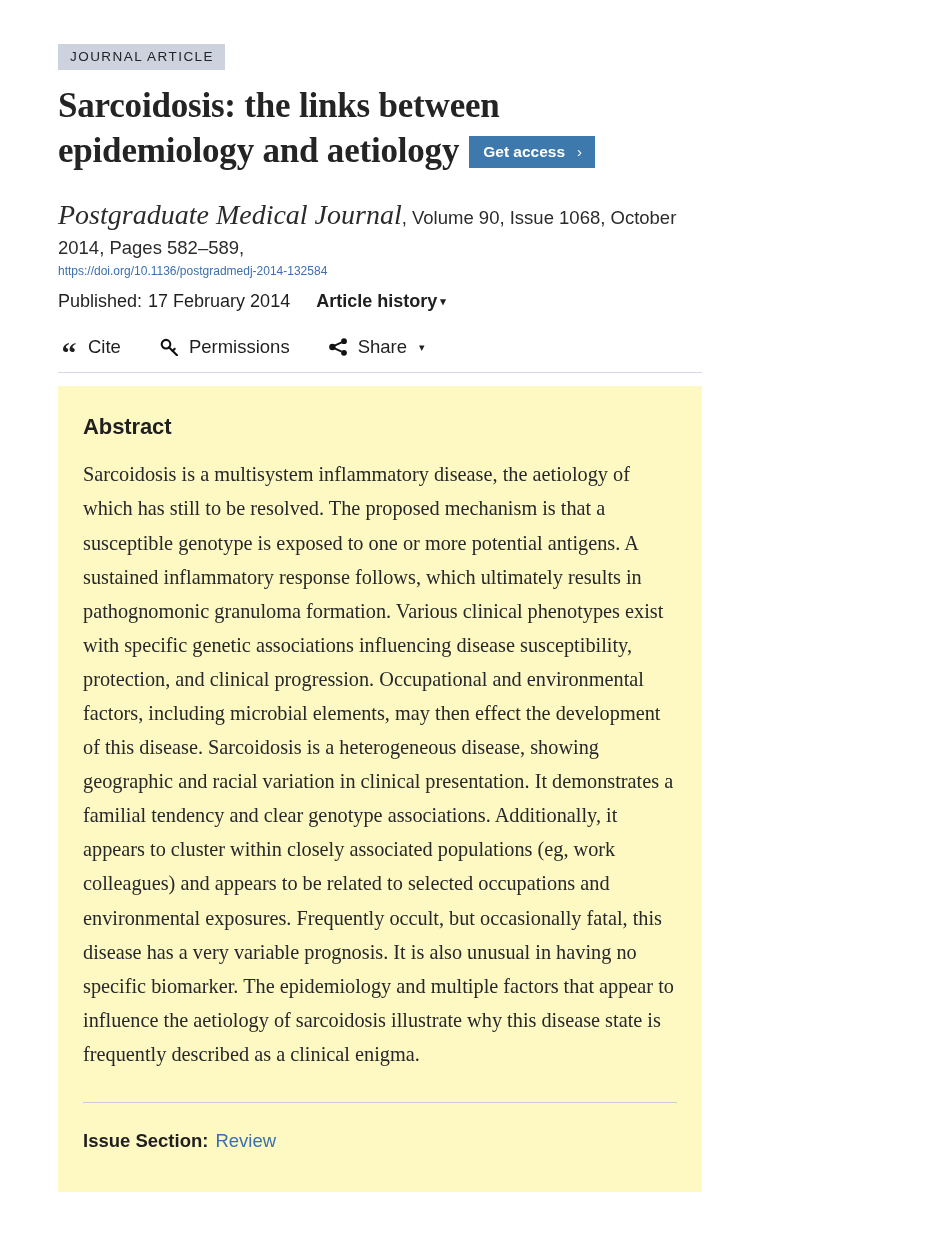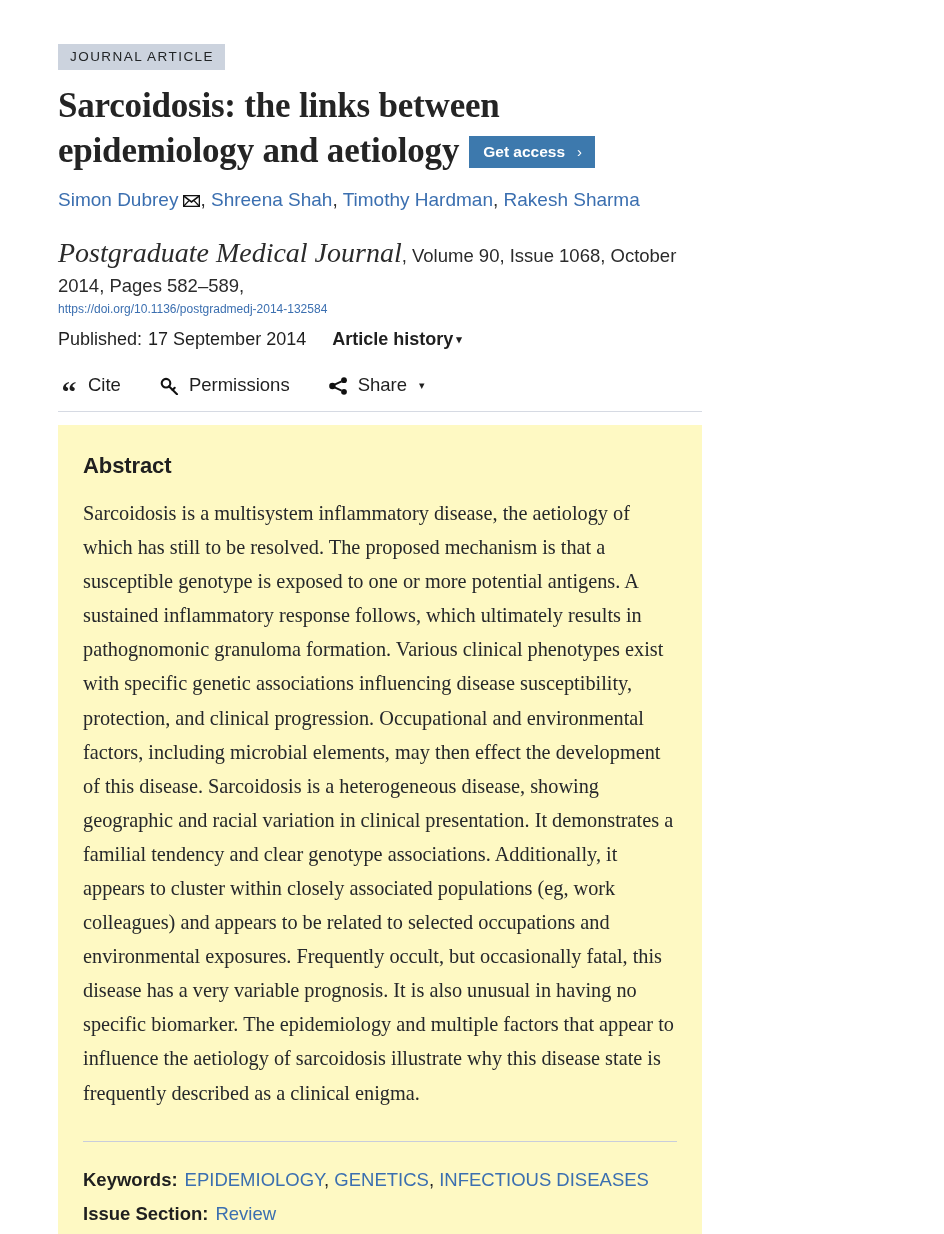--- a/index.html
+++ b/index.html
@@ -207,29 +207,24 @@
 <div class="page">
 
   <div class="article-head">
 
     <span class="badge">JOURNAL ARTICLE</span>
 
     <div class="title-wrap">
       <h1 class="title">Sarcoidosis: the links between epidemiology and aetiology</h1><a class="get-access"><span>Get access</span><span class="chev">›</span></a>
     </div>
 
-    <div class="authors"><a>Simon Dubrey</a><span class="env-icon"><svg width="17" height="12" viewBox="0 0 17 12">
-            <rect x="0.5" y="0.5" width="16" height="11" fill="#ffffff" stroke="#111111" stroke-width="1.6"></rect>
-            <path d="M0.9 1.1 L8.5 7 L16.1 1.1" fill="none" stroke="#111111" stroke-width="1.6"></path>
-            <path d="M0.9 11 L6 5.6 M16.1 11 L11 5.6" fill="none" stroke="#111111" stroke-width="1.3"></path>
-          </svg></span><span>, </span><a>Shreena Shah</a><span>, </span><a>Timothy Hardman</a><span>, </span><a>Rakesh Sharma</a></div>
 
     <div class="citation"><span class="jname">Postgraduate Medical Journal</span><span>, Volume 90, Issue 1068, October 2014, Pages 582–589,</span><a class="doi">https://doi.org/10.1136/postgradmedj-2014-132584</a></div>
 
-    <div class="pubrow"><span class="lbl">Published:</span><span class="pubdate">17 September 2014</span><a class="art-history"><span>Article history</span><span class="caret">▾</span></a></div>
+    <div class="pubrow"><span class="lbl">Published:</span><span class="pubdate">17 February 2014</span><a class="art-history"><span>Article history</span><span class="caret">▾</span></a></div>
 
   </div>
 
   <div class="toolbar">
 
     <a class="tool">
       <span class="ticon">
           <span class="quote-glyph">“</span>
         </span>
       <span>Cite</span>
@@ -261,19 +256,18 @@
 
   </div>
 
   <div class="abstract-panel">
 
     <h2 class="abs-title">Abstract</h2>
     <p class="abs-body">Sarcoidosis is a multisystem inflammatory disease, the aetiology of which has still to be resolved. The proposed mechanism is that a susceptible genotype is exposed to one or more potential antigens. A sustained inflammatory response follows, which ultimately results in pathognomonic granuloma formation. Various clinical phenotypes exist with specific genetic associations influencing disease susceptibility, protection, and clinical progression. Occupational and environmental factors, including microbial elements, may then effect the development of this disease. Sarcoidosis is a heterogeneous disease, showing geographic and racial variation in clinical presentation. It demonstrates a familial tendency and clear genotype associations. Additionally, it appears to cluster within closely associated populations (eg, work colleagues) and appears to be related to selected occupations and environmental exposures. Frequently occult, but occasionally fatal, this disease has a very variable prognosis. It is also unusual in having no specific biomarker. The epidemiology and multiple factors that appear to influence the aetiology of sarcoidosis illustrate why this disease state is frequently described as a clinical enigma.</p>
 
     <div class="abs-divider"></div>
 
-    <div class="meta-row"><span class="lbl">Keywords:</span><span class="vals"><a>EPIDEMIOLOGY</a><span>, </span><a>GENETICS</a><span>, </span><a>INFECTIOUS DISEASES</a></span></div>
 
     <div class="meta-row"><span class="lbl">Issue Section:</span><span class="vals"><a>Review</a></span></div>
 
   </div>
 
 </div>
 
 </body></html>

